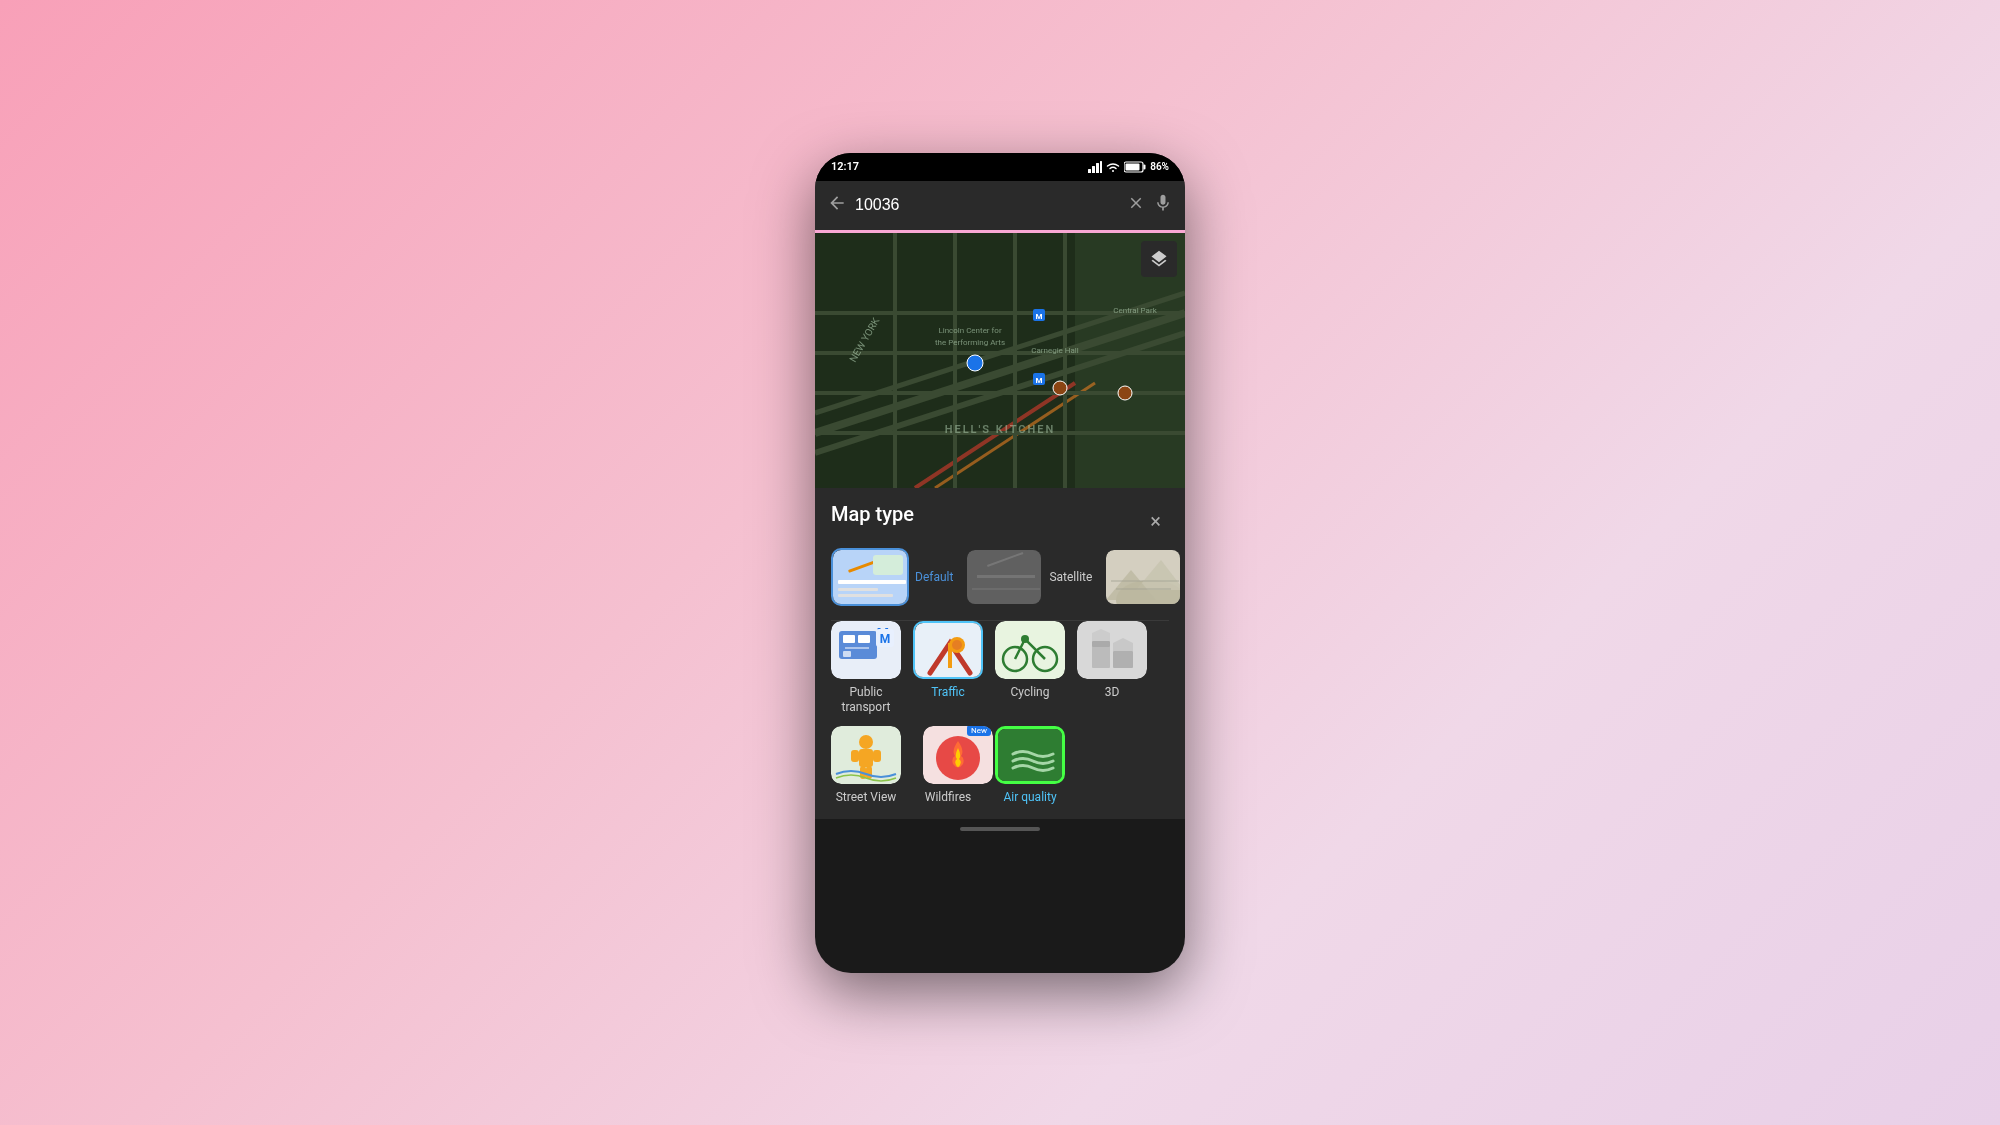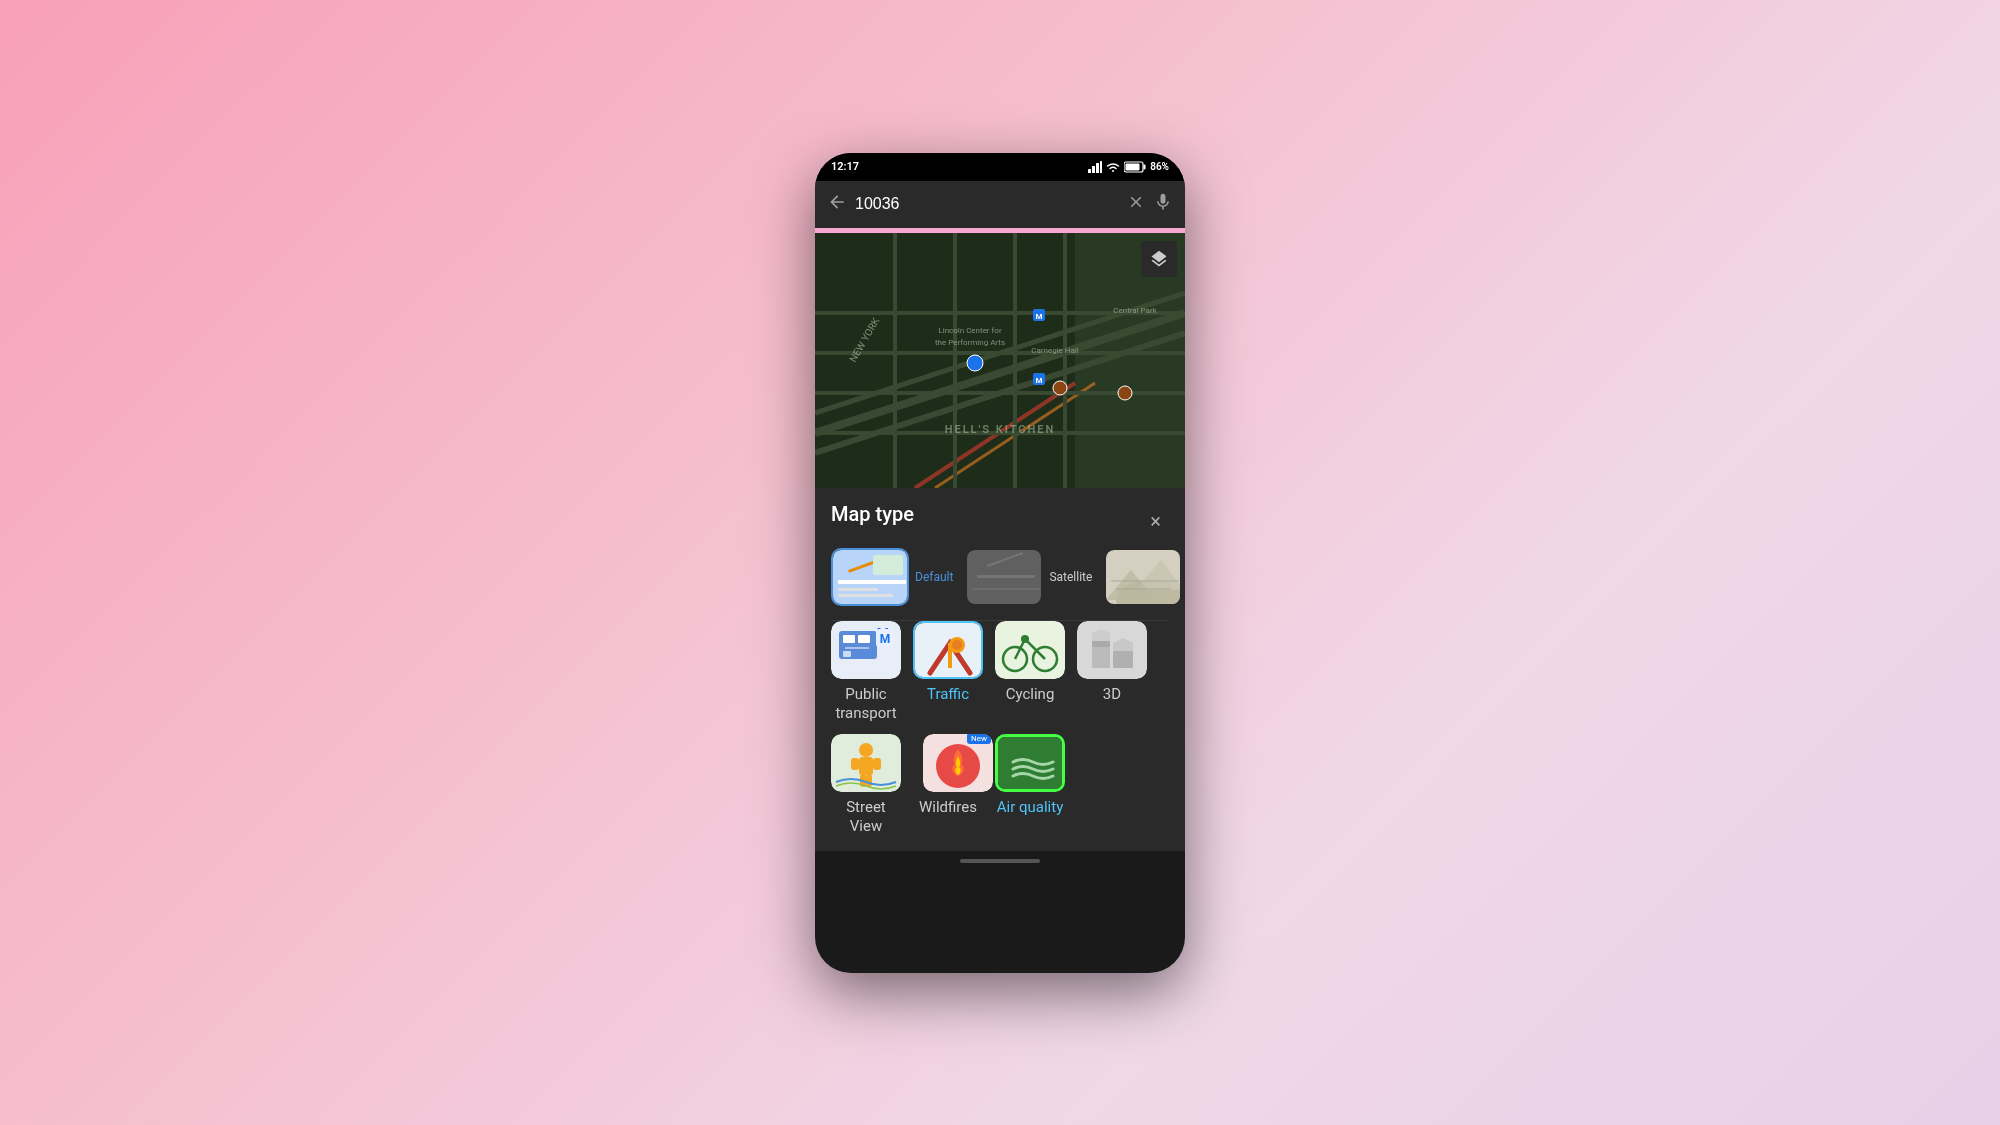--- a/index.html
+++ b/index.html
@@ -37,21 +37,21 @@
       align-items: center;
       gap: 4px;
     }
     .search-bar {
       background: #2a2a2a;
       height: 52px;
       display: flex;
       align-items: center;
       padding: 0 12px;
       gap: 8px;
-      border-bottom: 5px solid #f9a8d4;
+      border-bottom: 3px solid #f9a8d4;
     }
     .search-bar input {
       flex: 1;
       background: transparent;
       border: none;
       color: #fff;
       font-size: 16px;
       outline: none;
     }
     .map-area {
@@ -148,21 +148,21 @@
     }
     .detail-thumb {
       width: 70px;
       height: 58px;
       border-radius: 10px;
       overflow: hidden;
       position: relative;
     }
     .detail-label {
       color: #ccc;
-      font-size: 15px;
+      font-size: 12px;
       text-align: center;
       line-height: 1.3;
     }
     .detail-label.selected {
       color: #4fc3f7;
     }
     .detail-thumb.aq-selected {
       border: 3px solid #44ff44;
     }
     

